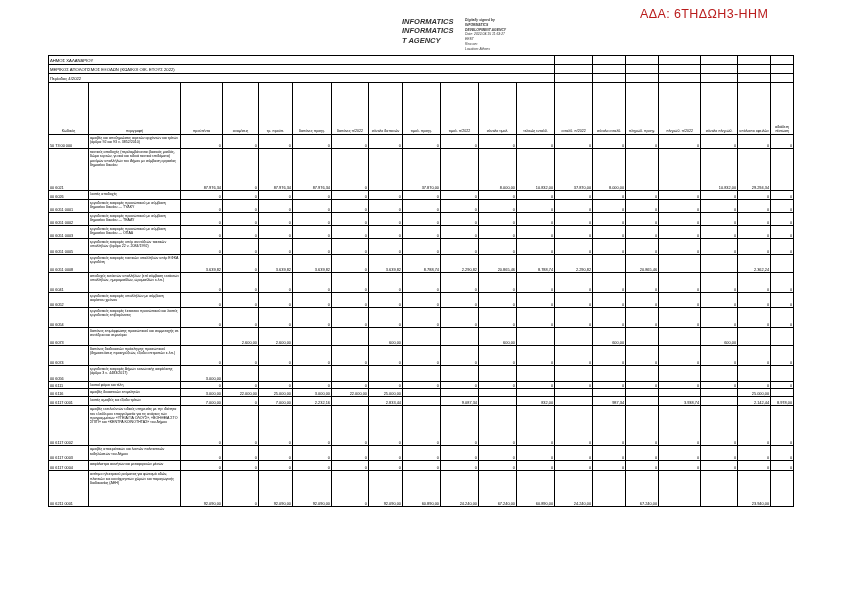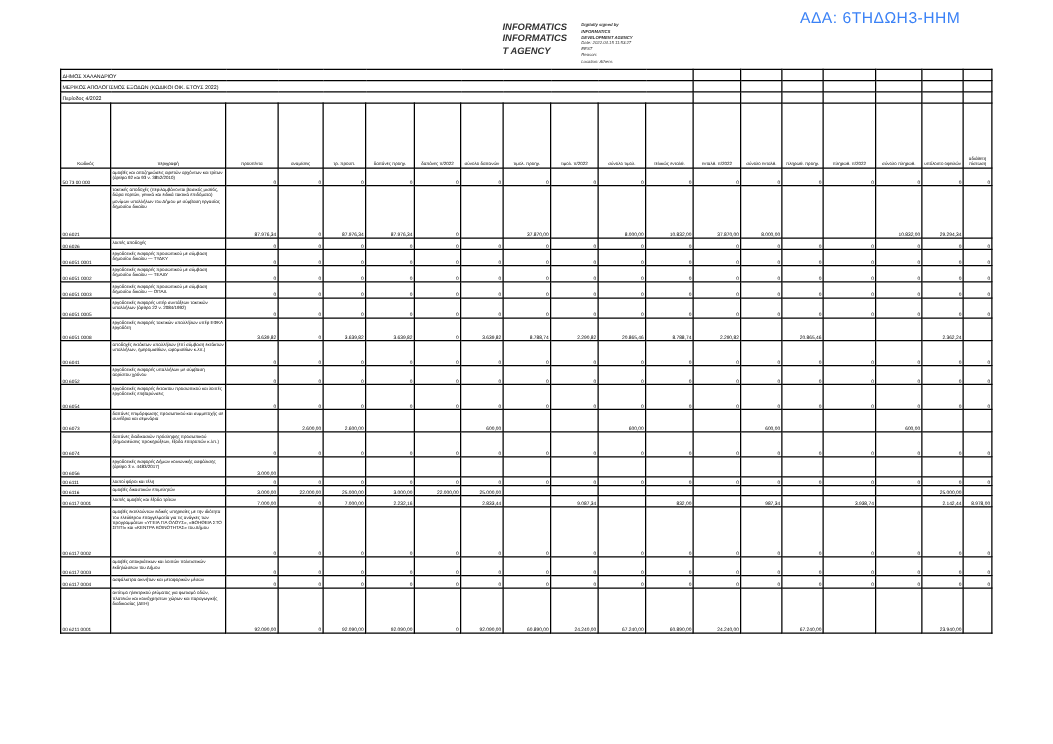--- a/index.html
+++ b/index.html
@@ -10,21 +10,21 @@
     font-family: "Liberation Sans", sans-serif;
     color: #000;
     overflow: hidden;
   }
   .ada {
     position: absolute;
     top: 7px;
     left: 640px;
     font-size: 12.5px;
     letter-spacing: 0.4px;
-    color: #3b82f6;
+    color: #b91c1c;
     white-space: nowrap;
   }
   .sig {
     position: absolute;
     left: 402px;
     top: 17px;
     display: flex;
     gap: 5px;
     font-style: italic;
   }

